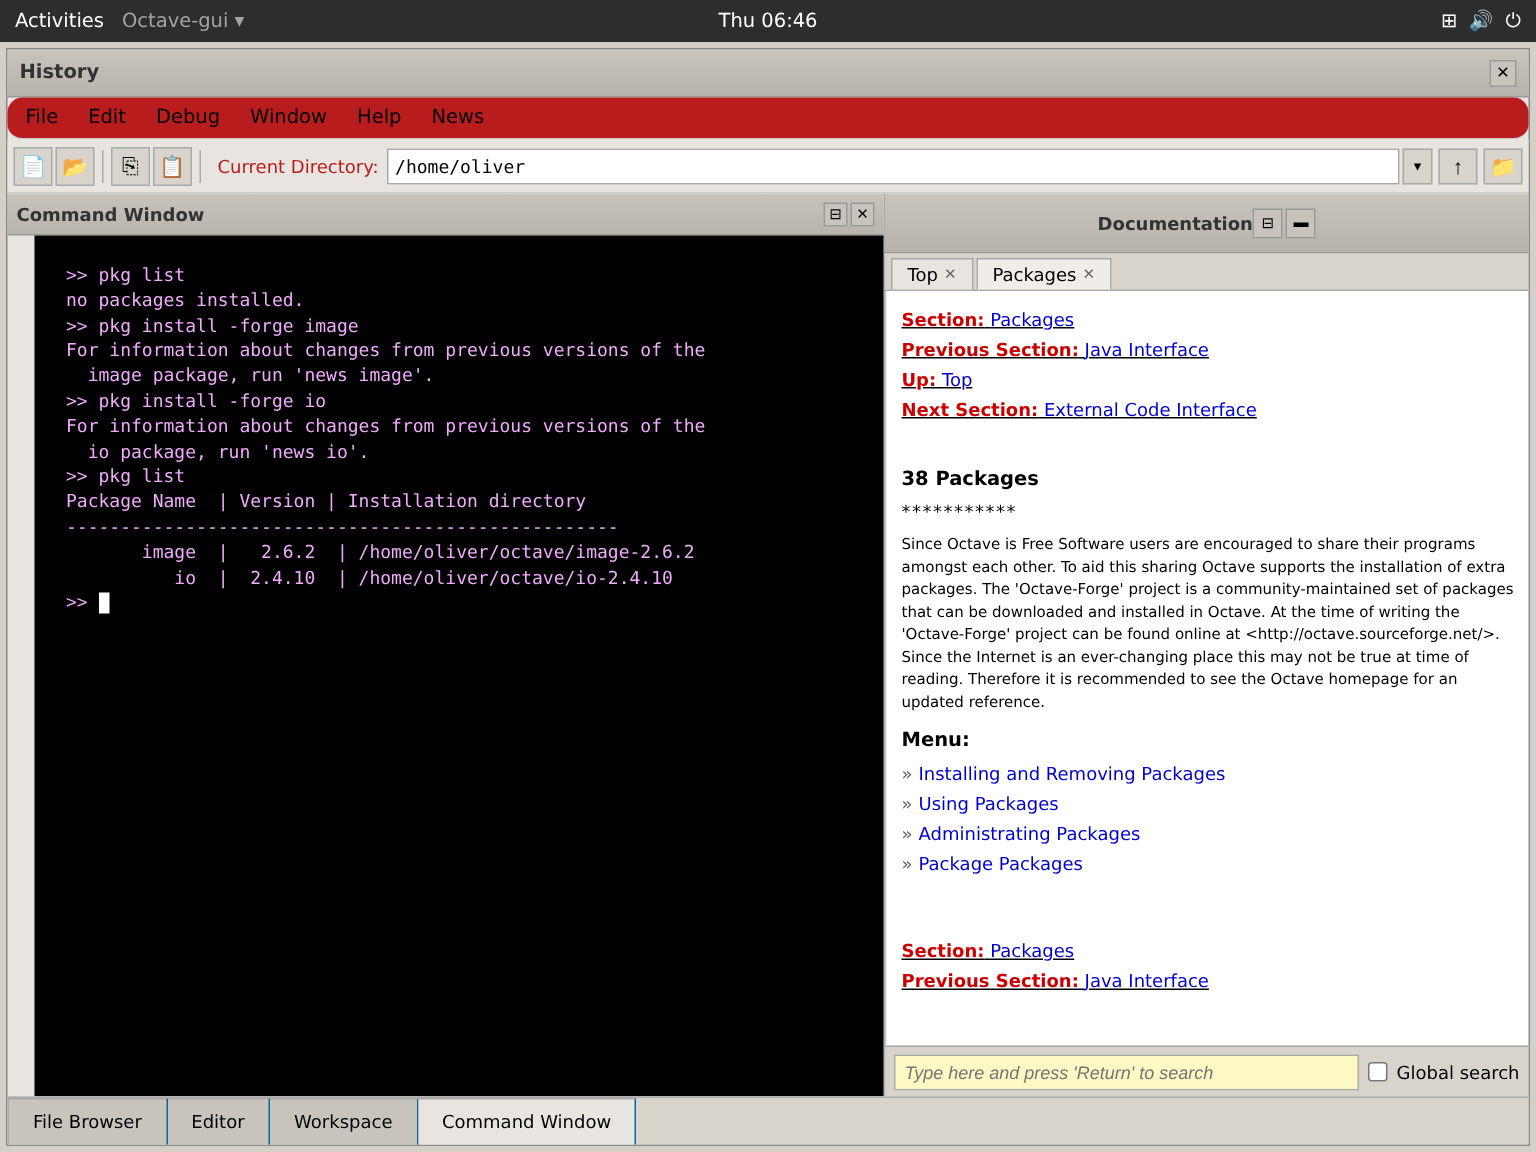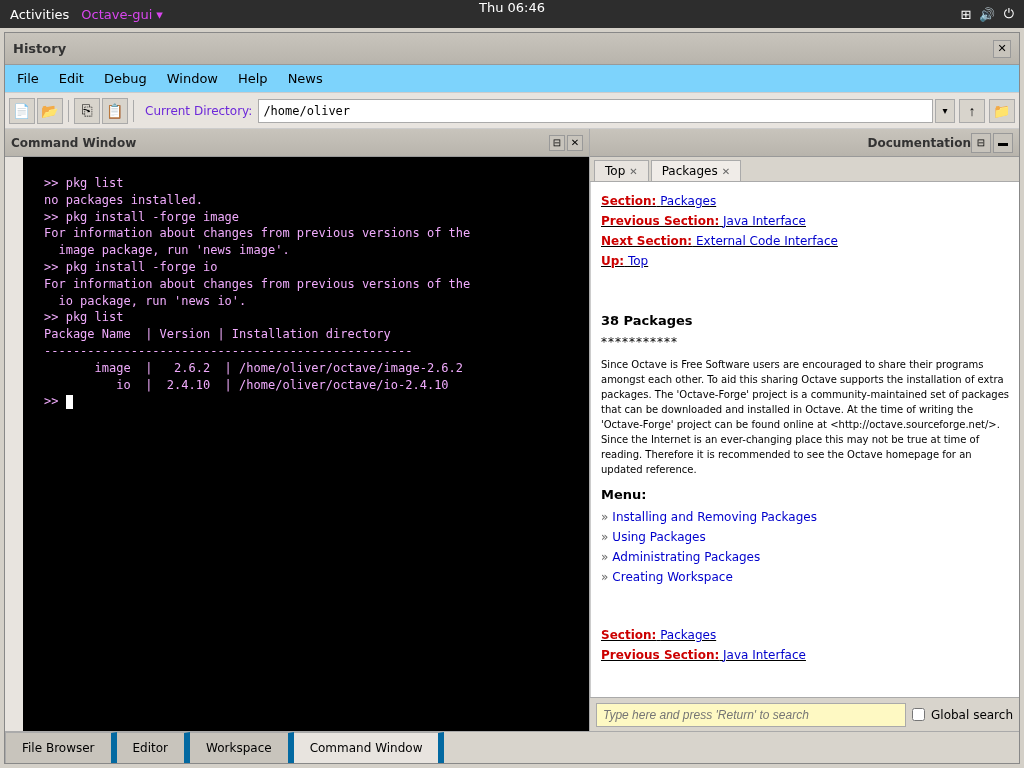--- a/index.html
+++ b/index.html
@@ -4,29 +4,30 @@
   <style>
     * { box-sizing: border-box; margin: 0; padding: 0; }
     body { font-family: 'DejaVu Sans', Arial, sans-serif; font-size: 13px; background: #d4d0c8; overflow: hidden; }
 
     
     .system-bar {
       background: #2d2d2d;
       color: #fff;
       height: 28px;
       display: flex;
+      align-items: center;
       justify-content: space-between;
       padding: 0 10px;
       font-size: 13px;
     }
     .system-bar-left { display: flex; align-items: center; gap: 12px; }
     .system-bar-center { position: absolute; left: 50%; transform: translateX(-50%); }
     .system-bar-right { display: flex; align-items: center; gap: 8px; }
     .activities-btn { font-size: 13px; color: #fff; cursor: pointer; }
-    .app-name { color: #d946ef; font-size: 13px; cursor: pointer; display: flex; align-items: center; gap: 4px; }
+    .app-name { color: #a3a3a3; font-size: 13px; cursor: pointer; display: flex; align-items: center; gap: 4px; }
 
     
     .main-window {
       background: #e8e4df;
       border: 1px solid #888;
       margin: 4px;
       height: calc(768px - 36px);
       display: flex;
       flex-direction: column;
     }
@@ -39,27 +40,28 @@
       align-items: center;
       justify-content: space-between;
       padding: 0 8px;
       border-bottom: 1px solid #999;
     }
     .title-bar-title { font-size: 13px; font-weight: bold; color: #333; }
     .title-bar-close { width: 18px; height: 18px; background: #c8c4bc; border: 1px solid #999; cursor: pointer; display: flex; align-items: center; justify-content: center; font-size: 11px; }
 
     
     .menu-bar {
-      background: #7dd3fc;
+      background: #b91c1c;
       height: 28px;
       display: flex;
       align-items: center;
       padding: 0 4px;
       border-bottom: 1px solid #ccc;
       gap: 4px;
+      border-radius: 10px;
     }
     .menu-item { padding: 2px 8px; font-size: 13px; cursor: pointer; color: #000; }
 
     
     .toolbar {
       background: #e8e4df;
       height: 36px;
       display: flex;
       align-items: center;
       padding: 0 4px;
@@ -68,21 +70,21 @@
     }
     .toolbar-btn {
       width: 26px; height: 26px;
       background: #d8d4cc;
       border: 1px solid #aaa;
       cursor: pointer;
       display: flex; align-items: center; justify-content: center;
       font-size: 14px;
     }
     .toolbar-separator { width: 1px; height: 22px; background: #aaa; margin: 0 3px; }
-    .current-dir-label { font-size: 12px; color: #6d28d9; margin-left: 6px; margin-right: 4px; }
+    .current-dir-label { font-size: 12px; color: #b91c1c; margin-left: 6px; margin-right: 4px; }
     .current-dir-input {
       flex: 1;
       height: 24px;
       border: 1px solid #aaa;
       background: #fff;
       padding: 0 4px;
       font-size: 12px;
       font-family: monospace;
     }
     .dir-dropdown { width: 20px; height: 24px; background: #d8d4cc; border: 1px solid #aaa; cursor: pointer; display: flex; align-items: center; justify-content: center; font-size: 10px; }
@@ -132,24 +134,24 @@
 
     
     .right-panel {
       flex: 1;
       display: flex;
       flex-direction: column;
     }
 
     .doc-header {
       background: linear-gradient(to bottom, #c8c4bc, #b8b4ac);
-      height: 28px;
-      display: flex;
-      align-items: center;
-      justify-content: flex-end;
+      height: 40px;
+      display: flex;
+      align-items: center;
+      justify-content: center;
       padding: 0 6px;
       border-bottom: 1px solid #999;
     }
 
     
     .tabs-area {
       display: flex;
       align-items: center;
       background: #d8d4cc;
       border-bottom: 1px solid #aaa;
@@ -176,42 +178,42 @@
       background: #fff;
       overflow-y: auto;
       padding: 8px 10px;
       font-size: 12px;
       line-height: 1.5;
       border-left: 1px solid #ccc;
     }
     .doc-content .section-label { color: #cc0000; font-weight: bold; }
     .doc-content a { color: #0000cc; text-decoration: none; cursor: pointer; }
     .doc-content .meta-row { margin: 2px 0; font-size: 12px; text-decoration: underline; }
-    .doc-content .pkg-title { font-size: 13px; font-weight: bold; margin: 21px 0 2px; }
+    .doc-content .pkg-title { font-size: 13px; font-weight: bold; margin: 8px 0 2px; }
     .doc-content .stars { letter-spacing: 1px; font-size: 12px; }
     .doc-content p { margin: 6px 0; font-size: 10px; line-height: 1.5; }
     .doc-content .menu-label { font-size: 13px; font-weight: bold; color: #000; margin: 8px 0 4px; }
     .doc-content .menu-item-link { display: flex; align-items: flex-start; gap: 4px; margin: 2px 0; font-size: 12px; }
     .doc-content .bullet { color: #666; }
     .doc-ctrl-btn { width: 20px; height: 20px; background: #c8c4bc; border: 1px solid #999; cursor: pointer; display: flex; align-items: center; justify-content: center; font-size: 10px; }
 
     
     .bottom-tabs {
       height: 32px;
       background: #d8d4cc;
       border-top: 1px solid #aaa;
       display: flex;
       align-items: center;
       padding: 0 0;
     }
     .bottom-tab {
       padding: 6px 16px;
       font-size: 12px;
       cursor: pointer;
-      border-right: 6px solid #0369a1;
+      border-right: 1px solid #0369a1;
       border-top: 1px solid #aaa;
       background: #c8c4bc;
       height: 100%;
       display: flex;
       align-items: center;
     }
     .bottom-tab:first-child { border-left: 1px solid #aaa; }
     .bottom-tab.active { background: #e8e4df; }
 
     
@@ -353,28 +355,28 @@
           <span class="section-label">Section:</span>
           <span> </span>
           <a>Packages</a>
         </div>
         <div class="meta-row">
           <span class="section-label">Previous Section:</span>
           <span> </span>
           <a>Java Interface</a>
         </div>
         <div class="meta-row">
+          <span class="section-label">Up:</span>
+          <span> </span>
+          <a>Top</a>
+        </div>
+        <div class="meta-row">
           <span class="section-label">Next Section:</span>
           <span> </span>
           <a>External Code Interface</a>
-        </div>
-        <div class="meta-row">
-          <span class="section-label">Up:</span>
-          <span> </span>
-          <a>Top</a>
         </div>
 
         <br>
 
         <div class="pkg-title">38 Packages</div>
         <div class="stars">***********</div>
 
         <p>Since Octave is Free Software users are encouraged to share their programs amongst each other.  To aid this sharing Octave supports the installation of extra packages.  The 'Octave-Forge' project is a community-maintained set of packages that can be downloaded and installed in Octave.  At the time of writing the 'Octave-Forge' project can be found online at &lt;http://octave.sourceforge.net/&gt;.  Since the Internet is an ever-changing place this may not be true at time of reading.  Therefore it is recommended to see the Octave homepage for an updated reference.</p>
 
         <div class="menu-label">Menu:</div>
@@ -386,21 +388,21 @@
         <div class="menu-item-link">
           <span class="bullet">»</span>
           <a>Using Packages</a>
         </div>
         <div class="menu-item-link">
           <span class="bullet">»</span>
           <a>Administrating Packages</a>
         </div>
         <div class="menu-item-link">
           <span class="bullet">»</span>
-          <a>Creating Workspace</a>
+          <a>Package Packages</a>
         </div>
 
         <br><br>
 
         <div class="meta-row">
           <span class="section-label">Section:</span>
           <span> </span>
           <a>Packages</a>
         </div>
         <div class="meta-row">

